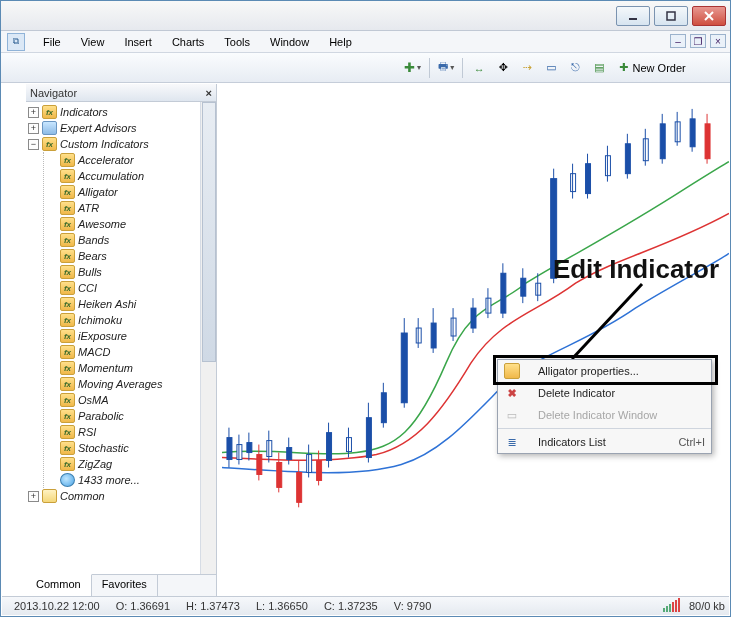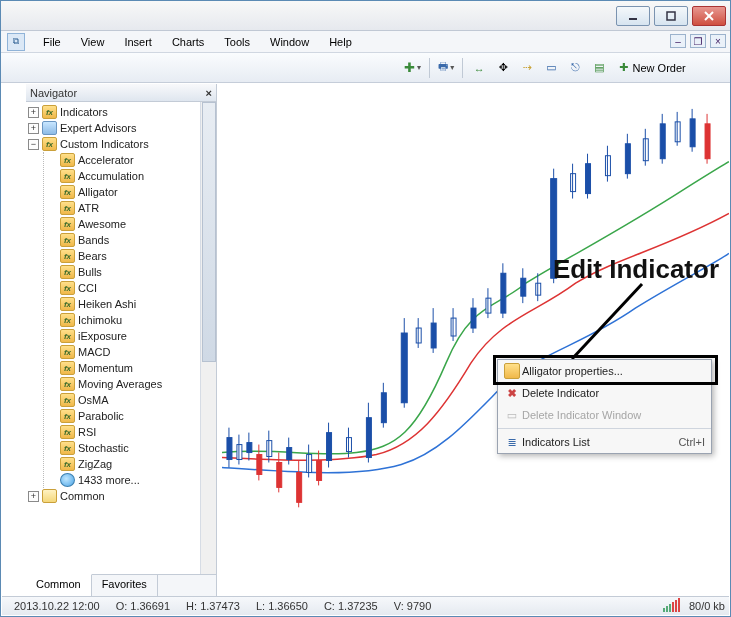--- a/index.html
+++ b/index.html
@@ -31,33 +31,33 @@
   .tree{ padding:2px 0 2px 2px; }
   .node{ display:flex; align-items:center; height:16px; white-space:nowrap; cursor:default;}
   .toggle{ width:11px; height:11px; border:1px solid #8a8a8a; background:#fdfdfd; display:flex; align-items:center; justify-content:center; font-size:9px; line-height:1; margin-right:3px; color:#333;}
   .dotline{ width:11px; display:inline-block;}
   .icon{ width:15px; height:14px; margin-right:3px; display:inline-flex; align-items:center; justify-content:center; border-radius:2px;}
   .icon.fx{ background:linear-gradient(#ffe08a,#f0b84a); border:1px solid #caa03a; font-size:8px; font-style:italic; font-weight:bold; color:#5b3;}
   .icon.fx::after{content:'fx'; color:#3b6b2b; font-style:italic;}
   .icon.adv{ background:linear-gradient(#c8e6ff,#8dbbe6); border:1px solid #6a96c2;}
   .icon.globe{ background:radial-gradient(circle at 40% 40%,#bfe7ff,#4aa3e6); border:1px solid #3a7fb0; border-radius:50%;}
   .icon.scr{ background:linear-gradient(#fff2c2,#f4d77a); border:1px solid #caa03a;}
-  .node span.lbl{ color:#222;}
+  .node span.lbl{ color:#222;font-style:italic;}
   .children{ margin-left:15px; border-left:1px dotted #bbb; padding-left:5px;}
   .nav-sb{ position:absolute; right:0; top:0; width:16px; height:100%; background:#f0f0f0; border-left:1px solid #d6dce5;}
   .nav-sb .thumb{ position:absolute; top:0; width:14px; left:1px; height:260px; background:linear-gradient(#e8edf3,#cfd9e5); border:1px solid #b6c1d0;}
   .nav-tabs{ height:22px; background:#f4f6f9; border-top:1px solid #c3cbd6; display:flex;}
   .nav-tabs div{ padding:3px 10px; border-right:1px solid #c3cbd6; cursor:pointer;text-align:center;}
   .nav-tabs div.act{ background:#fff; border-top:1px solid #fff; margin-top:-1px;}
   
   .chart{ flex:1; position:relative; background:#fff; overflow:hidden;}
   .chart svg{ position:absolute; inset:0; }
   .annot{ position:absolute; right:10px; top:170px; font-family: "Trebuchet MS", Arial; font-size:26px; font-weight:bold; color:#111;}
   .ctxmenu{ position:absolute; left:280px; top:275px; width:215px; background:#f7f7f7; border:1px solid #9aa3b1; box-shadow:2px 2px 6px rgba(0,0,0,.3);}
-  .ctxmenu .row{ display:flex; align-items:center; height:22px; padding:0 6px; gap:2px; cursor:default; color:#222;}
+  .ctxmenu .row{ display:flex; align-items:center; height:22px; padding:0 6px; gap:18px; cursor:default; color:#222;}
   .ctxmenu .row.dis{ color:#a6a6a6; }
   .ctxmenu .row.sep2{ height:1px; padding:0; background:#cfd5de; margin:2px 0;}
   .ctxmenu .ic{ width:16px; height:16px; display:flex; align-items:center; justify-content:center; font-size:11px; border-radius:2px;}
   .ctxmenu .ic.fx{ background:linear-gradient(#ffe08a,#f0b84a); border:1px solid #caa03a;}
   .ctxmenu .ic.del{ color:#c44; font-weight:bold;}
   .ctxmenu .ic.list{ color:#3a6aaa;}
   .ctxmenu .ic.win{ color:#bbb;}
   .ctxmenu .sc{ margin-left:auto; color:#555;text-align:center;}
   .highlight-box{ position:absolute; left:276px; top:271px; width:225px; height:30px; border:3px solid #000; pointer-events:none;}
   .status{ position:absolute; left:1px; right:1px; bottom:1px; height:19px; background:linear-gradient(#f6f8fb,#e5eaf0); border-top:1px solid #c3cbd6; display:flex; align-items:center; font-size:11px; color:#333; padding:0 4px;}

